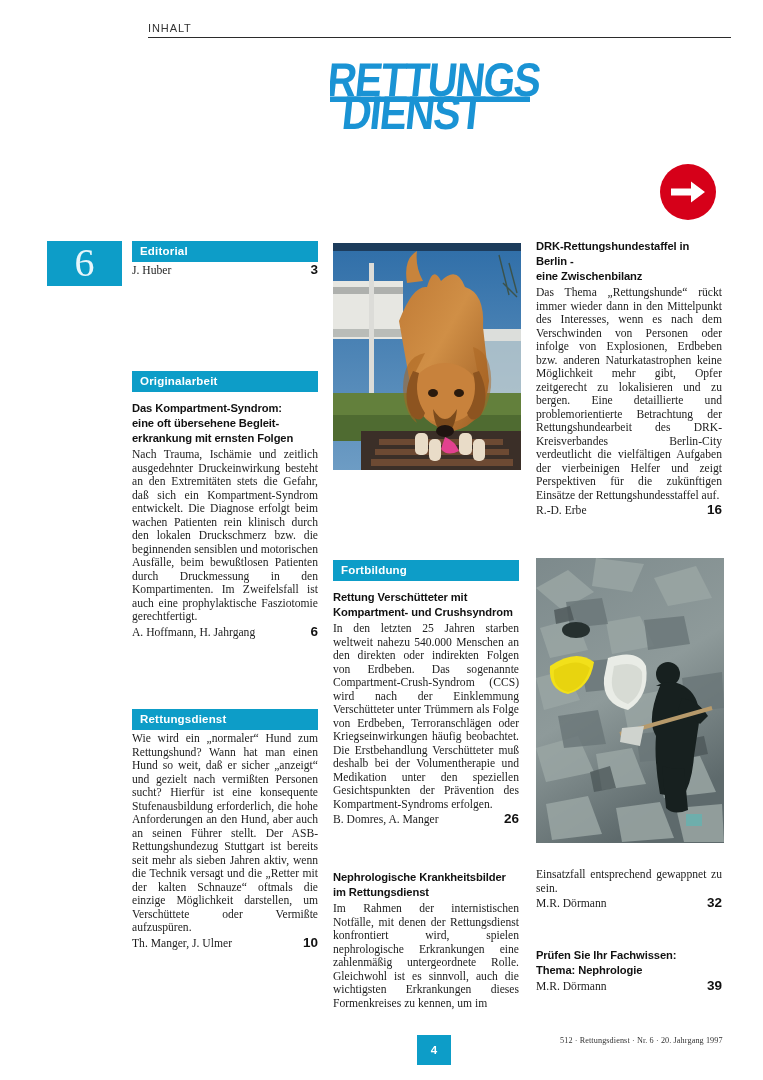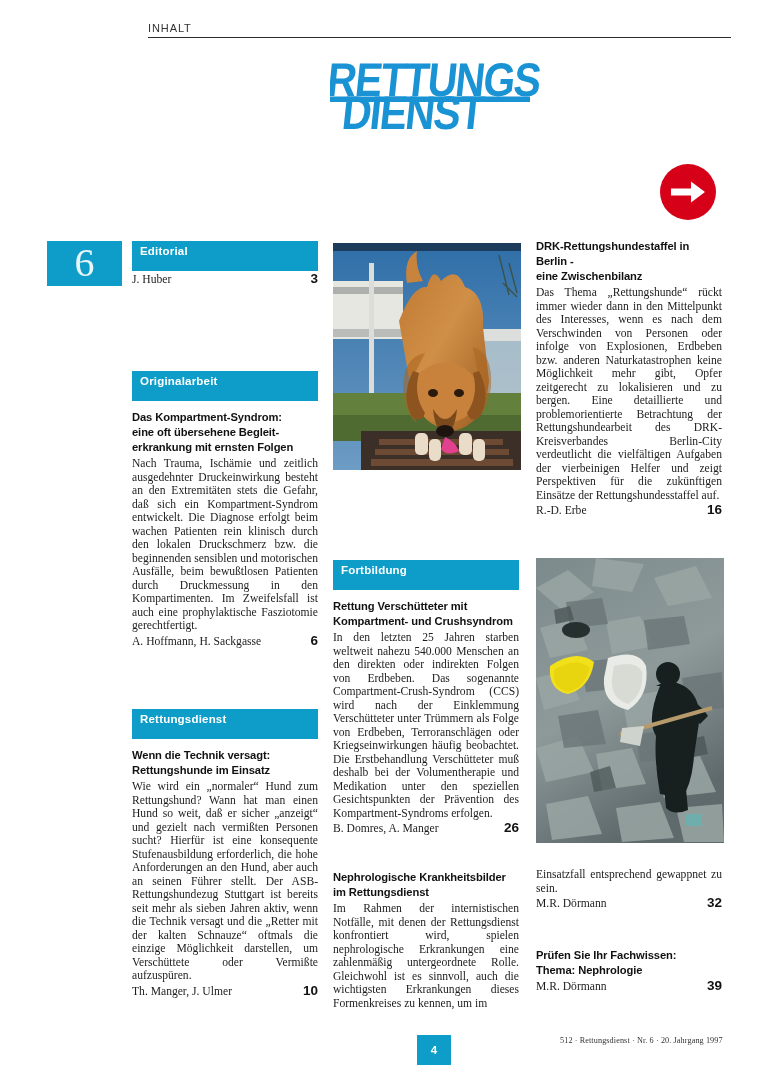--- a/index.html
+++ b/index.html
@@ -36,21 +36,21 @@
   }
 
   
   .col{position:absolute;}
   .secbar{
     background:#0d9dc8;
     color:#ffffff;
     font-size:11.5px;
     font-weight:bold;
     letter-spacing:.2px;
-    padding:4px 8px 14px 8px;
+    padding:4px 8px 5px 8px;
     box-sizing:border-box;
   }
   .arttitle{
     font-size:11.2px;
     font-weight:bold;
     line-height:15px;
     color:#111;
     margin-top:9px;
     letter-spacing:-.1px;
   }
@@ -150,29 +150,27 @@
     </div>
   </div>
 
   <div class="col" style="left:132px;top:371px;width:186px;">
     <div class="secbar">Originalarbeit</div>
     <div class="arttitle" style="white-space:pre-line">Das Kompartment-Syndrom:
 eine oft übersehene Begleit-
 erkrankung mit ernsten Folgen</div>
     <div class="abstract">Nach Trauma, Ischämie und zeitlich ausgedehnter Druckeinwirkung besteht an den Extremitäten stets die Gefahr, daß sich ein Kompartment-Syndrom entwickelt. Die Diagnose erfolgt beim wachen Patienten rein klinisch durch den lokalen Druckschmerz bzw. die beginnenden sensiblen und motorischen Ausfälle, beim bewußtlosen Patienten durch Druckmessung in den Kompartimenten. Im Zweifelsfall ist auch eine prophylaktische Fasziotomie gerechtfertigt.</div>
     <div class="byline-row">
-      <div class="byline">A. Hoffmann, H. Sackgasse</div>
+      <div class="byline">A. Hoffmann, H. Jahrgang</div>
       <div class="pageno">6</div>
     </div>
   </div>
 
   <div class="col" style="left:132px;top:709px;width:186px;">
     <div class="secbar">Rettungsdienst</div>
-    <div class="arttitle" style="white-space:pre-line">Wenn die Technik versagt:
-Rettungshunde im Einsatz</div>
     <div class="abstract">Wie wird ein „normaler“ Hund zum Rettungshund? Wann hat man einen Hund so weit, daß er sicher „anzeigt“ und gezielt nach vermißten Personen sucht? Hierfür ist eine konsequente Stufenausbildung erforderlich, die hohe Anforderungen an den Hund, aber auch an seinen Führer stellt. Der ASB-Rettungshundezug Stuttgart ist bereits seit mehr als sieben Jahren aktiv, wenn die Technik versagt und die „Retter mit der kalten Schnauze“ oftmals die einzige Möglichkeit darstellen, um Verschüttete oder Vermißte aufzuspüren.</div>
     <div class="byline-row">
       <div class="byline">Th. Manger, J. Ulmer</div>
       <div class="pageno">10</div>
     </div>
   </div>
 
   <div class="photo" style="left:333px;top:243px;width:188px;height:227px;">
     <svg width="188" height="227" viewBox="0 0 188 227" aria-hidden="true">
       <defs>

